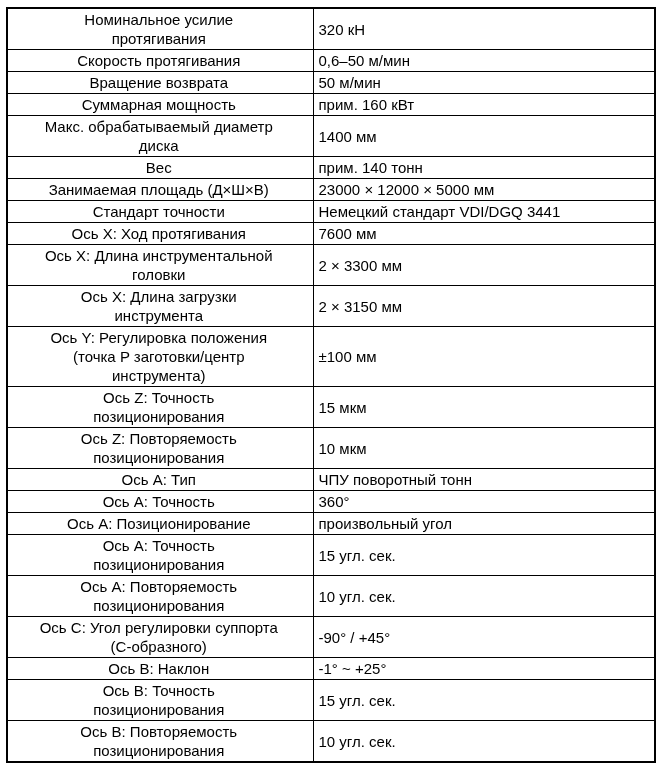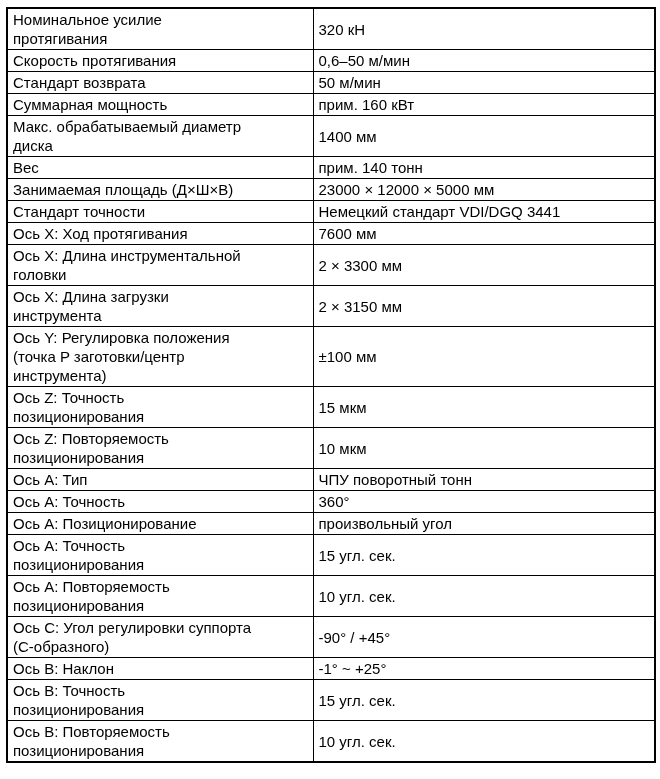--- a/index.html
+++ b/index.html
@@ -25,21 +25,21 @@
   col.c-value { width: 342px; }
   td {
     border: 1px solid #000000;
     font-size: 15px;
     line-height: 19px;
     padding: 1px 8px 1px 5px;
     vertical-align: middle;
     overflow: hidden;
   }
   td.label {
-    text-align: left;
+    text-align: center;
     white-space: pre-line;
   }
   td.value {
     text-align: left;
     white-space: nowrap;
   }
 </style>
 </head>
 <body>
 
@@ -55,21 +55,21 @@
 протягивания</td>
     <td class="value">320 кН</td>
   </tr>
 
   <tr>
     <td class="label">Скорость протягивания</td>
     <td class="value">0,6–50 м/мин</td>
   </tr>
 
   <tr>
-    <td class="label">Стандарт возврата</td>
+    <td class="label">Вращение возврата</td>
     <td class="value">50 м/мин</td>
   </tr>
 
   <tr>
     <td class="label">Суммарная мощность</td>
     <td class="value">прим. 160 кВт</td>
   </tr>
 
   <tr>
     <td class="label">Макс. обрабатываемый диаметр

